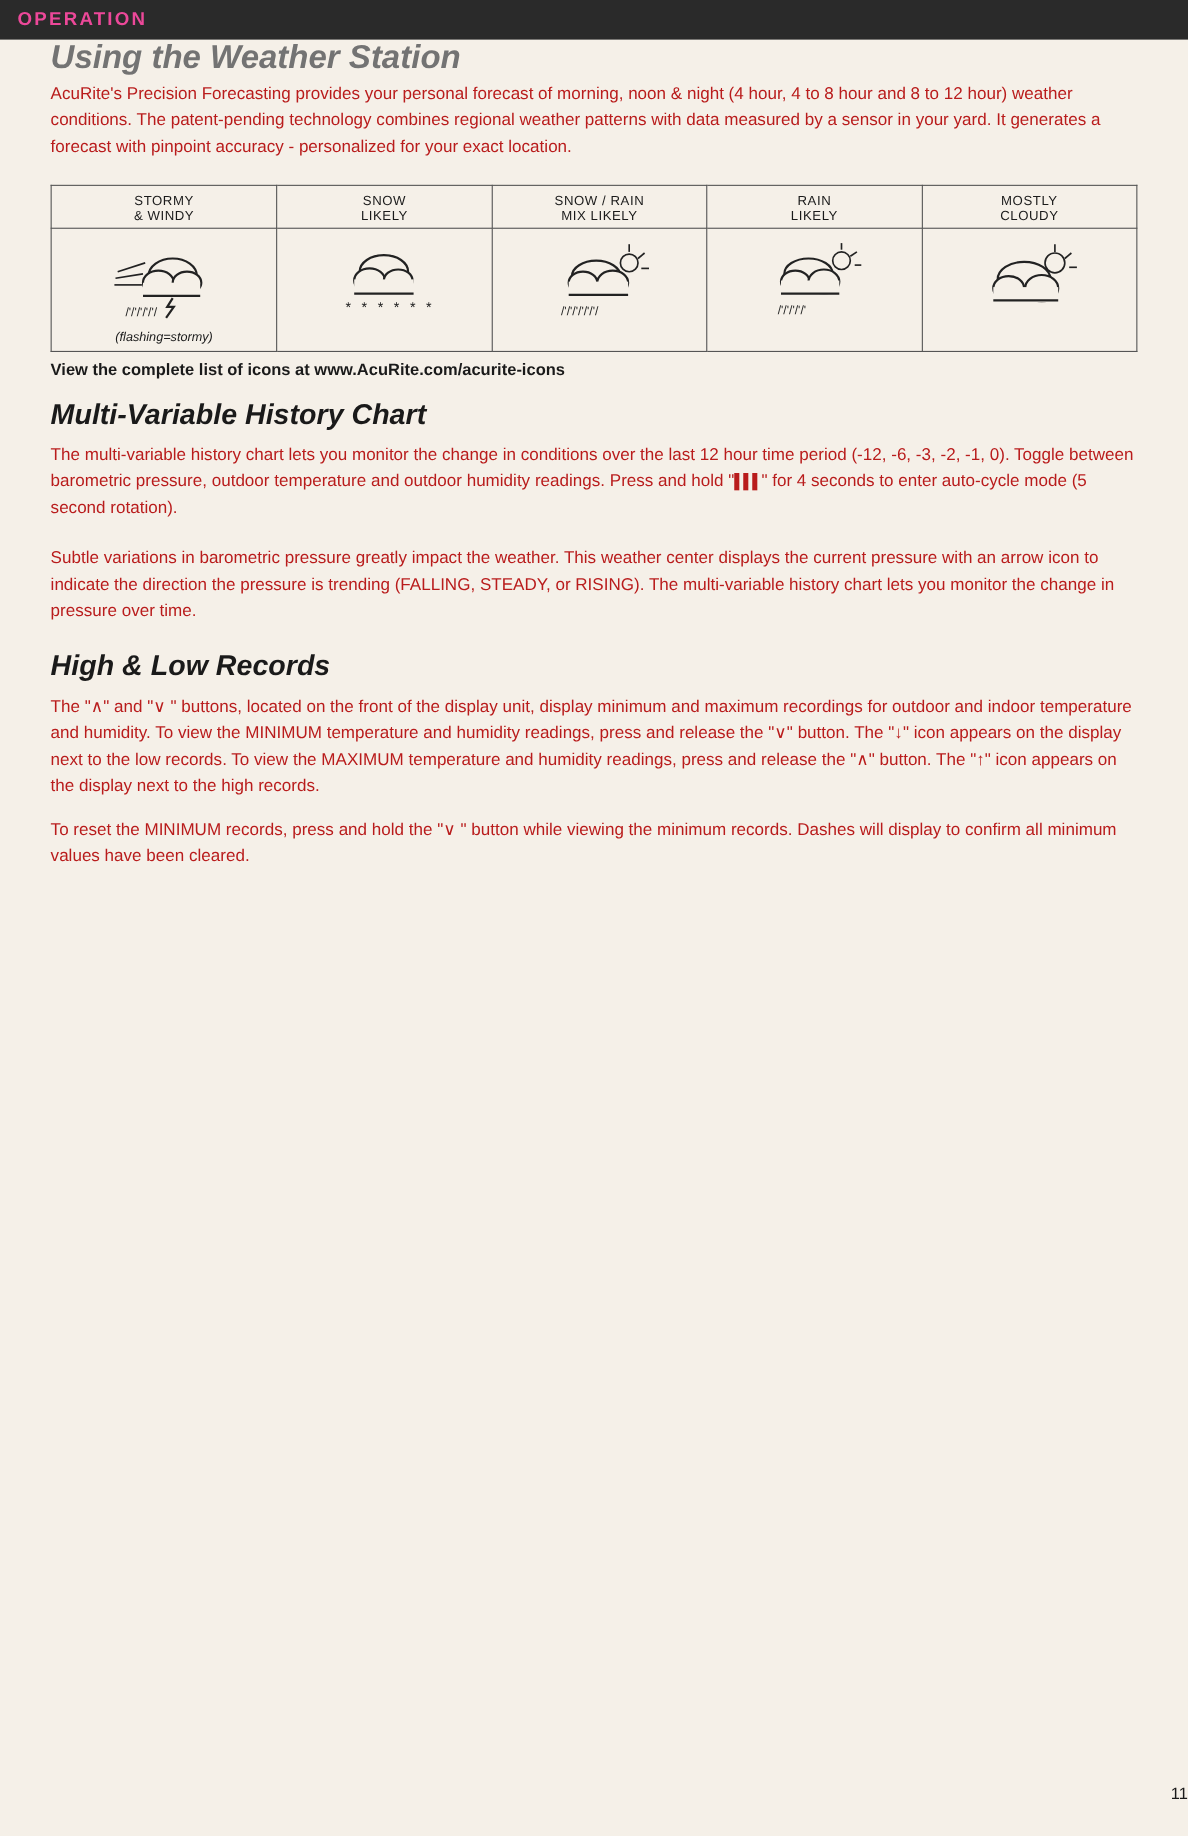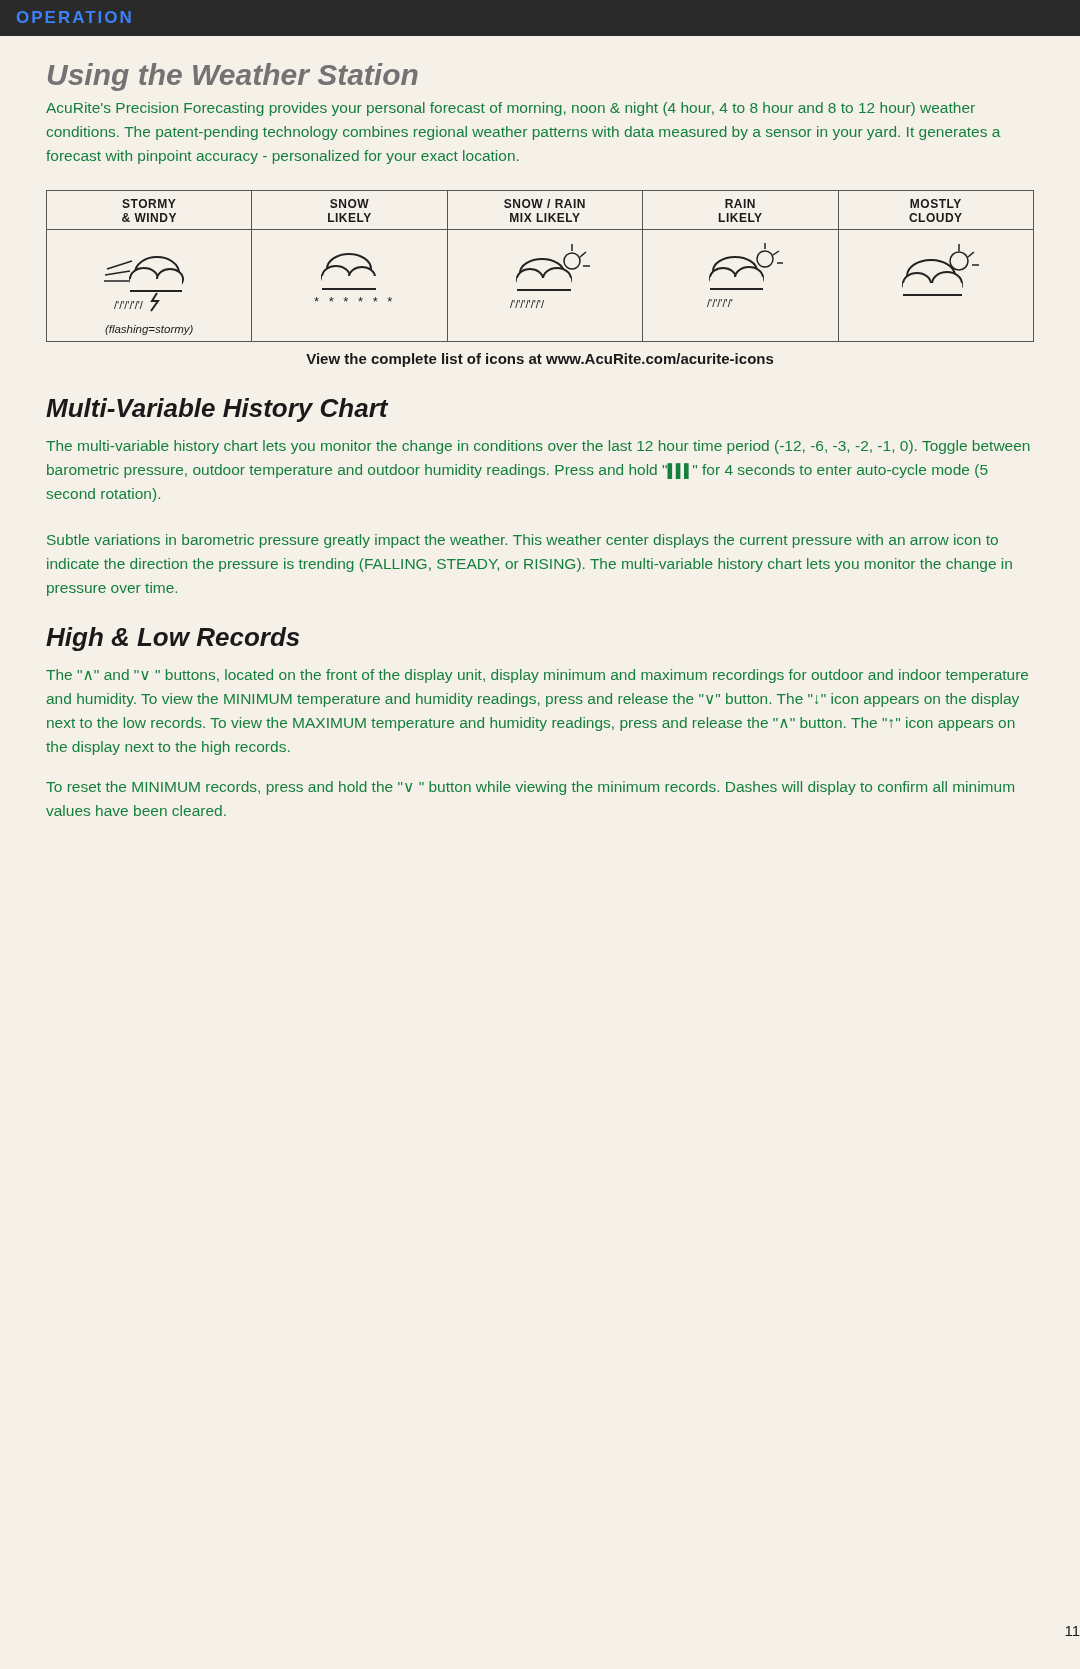--- a/index.html
+++ b/index.html
@@ -19,29 +19,28 @@
       width: 1080px;
       min-height: 1669px;
       background: #f5f0e8;
       padding: 0 46px 60px 46px;
       position: relative;
     }
 
     
     .operation-bar {
       background: #2a2a2a;
-      color: #3b82f6;
+      color: #ec4899;
       font-size: 17px;
       font-weight: 900;
       letter-spacing: 2px;
       text-transform: uppercase;
       padding: 8px 16px;
       margin-left: -46px;
       margin-right: -46px;
-      margin-bottom: 22px;
     }
 
     
     .section-title-large {
       font-size: 30px;
       font-weight: 900;
       color: #737373;
       margin-bottom: 4px;
       font-style: italic;
     }
@@ -51,60 +50,59 @@
       font-weight: 900;
       color: #1a1a1a;
       margin-bottom: 10px;
       font-style: italic;
     }
 
     
     .body-text {
       font-size: 15.5px;
       line-height: 1.55;
-      color: #15803d;
+      color: #b91c1c;
       margin-bottom: 16px;
     }
 
     
     .weather-table {
       width: 100%;
       border-collapse: collapse;
       margin: 14px 0 8px 0;
       border: 1.5px solid #555;
     }
 
     .weather-table th, .weather-table td {
       border: 1.5px solid #555;
       text-align: center;
       padding: 6px 4px;
       vertical-align: top;
     }
 
     .weather-table th {
       font-size: 12px;
-      font-weight: 700;
+      font-weight: 400;
       letter-spacing: 0.5px;
       padding-bottom: 4px;
       padding-top: 6px;
     }
 
     .icon-caption {
       font-size: 11.5px;
       font-style: italic;
       margin-top: 2px;
     }
 
     
     .icon-link {
       font-size: 15px;
       font-weight: 900;
-      margin-bottom: 26px;
+      margin-bottom: 16px;
       display: block;
-      text-align: center;
     }
 
     
     .page-number {
       text-align: right;
       font-size: 15px;
       position: absolute;
       bottom: 30px;
       left: 0;
       right: 0;

